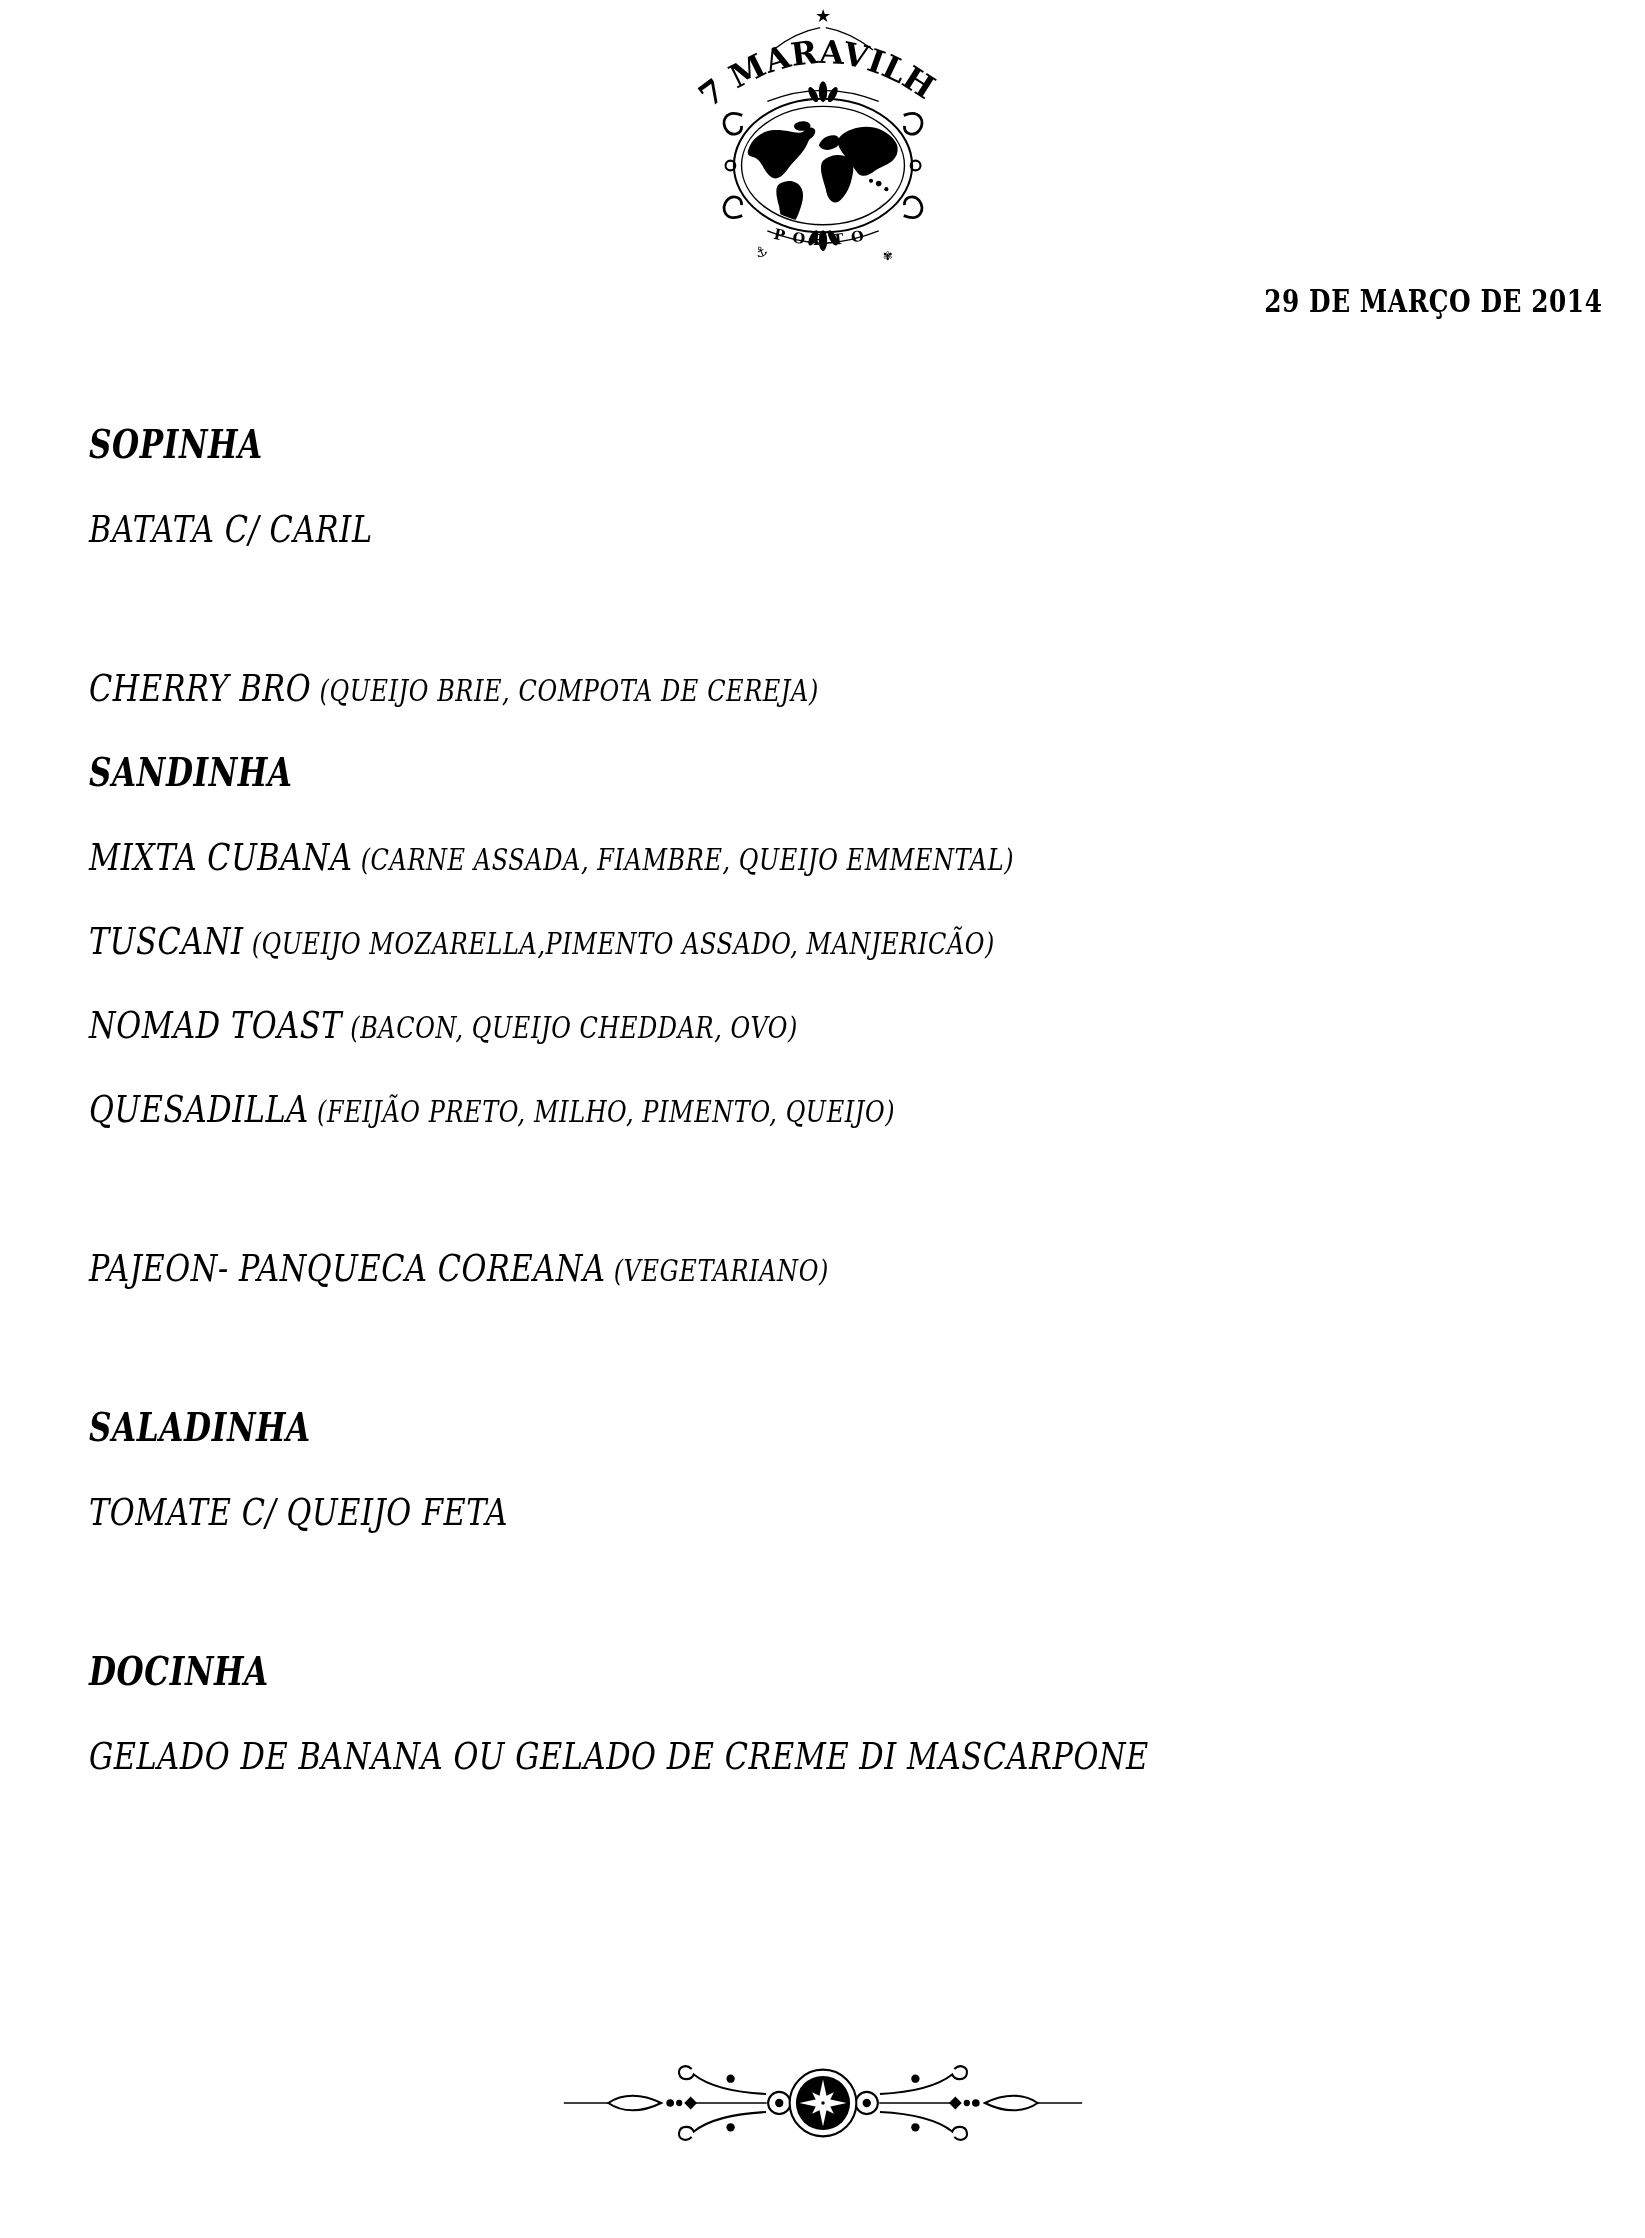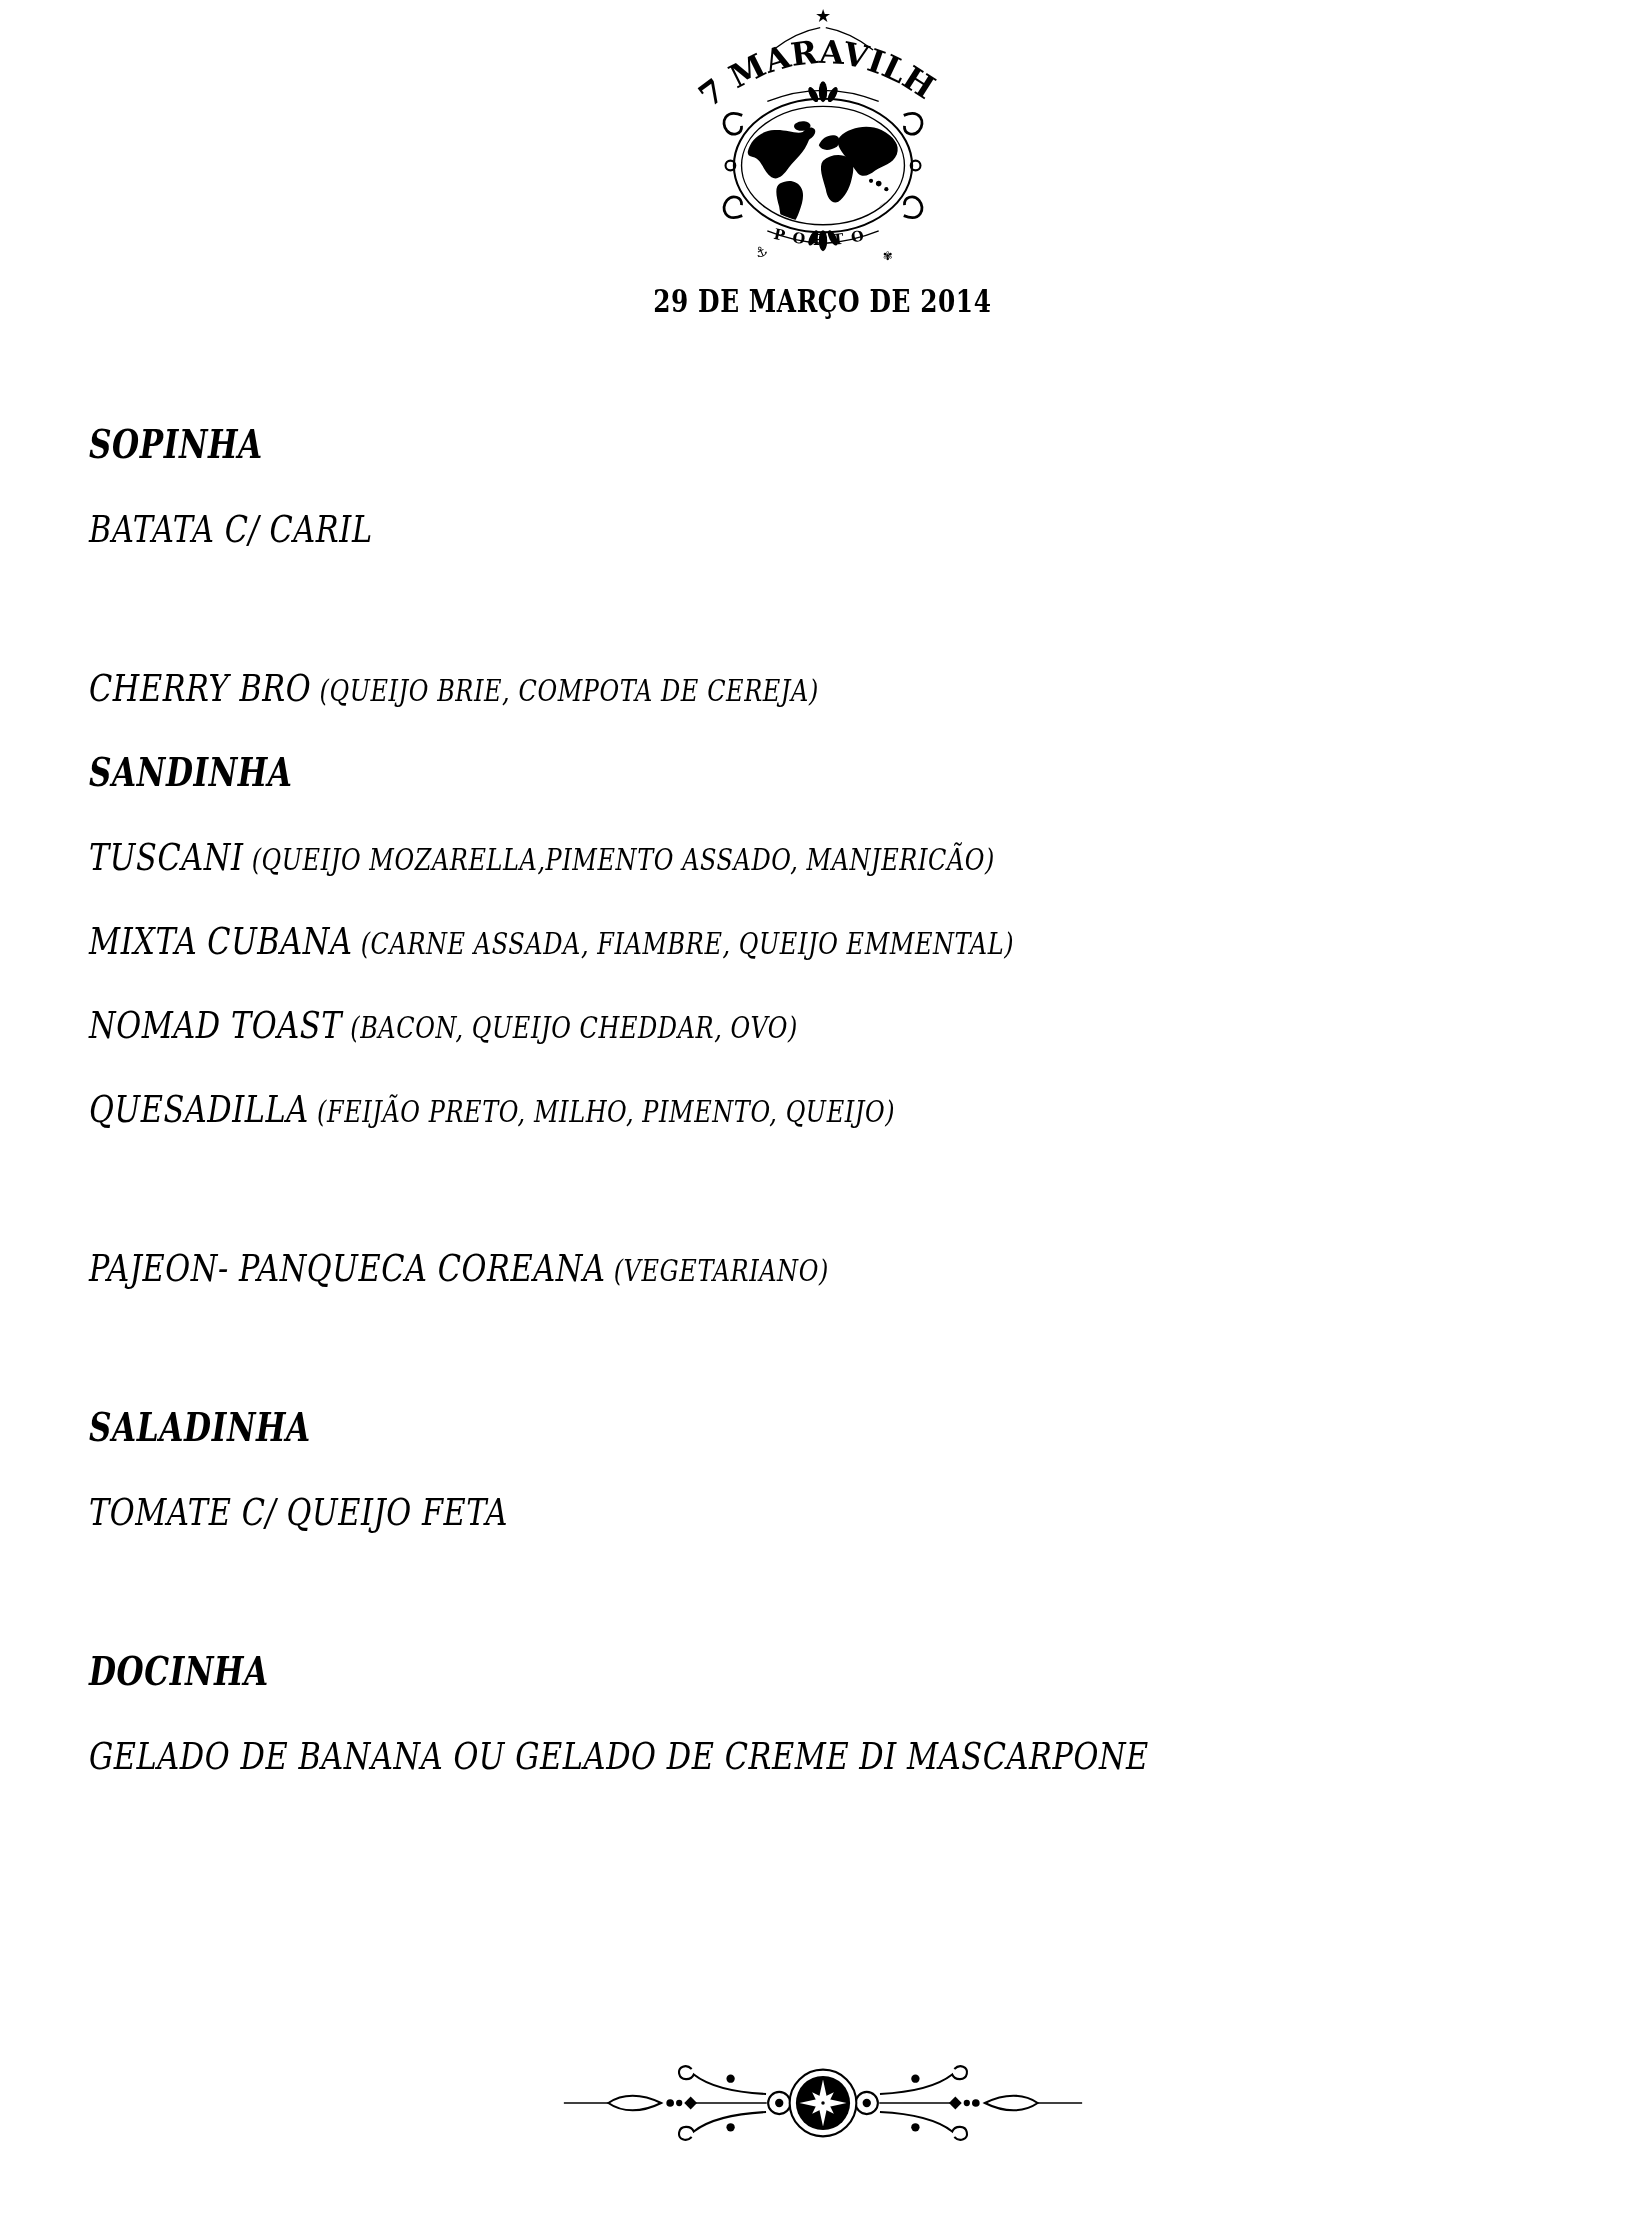--- a/index.html
+++ b/index.html
@@ -13,21 +13,21 @@
   .page { position: absolute; inset: 0; }
 
   
   .logo-wrap {
     position: absolute; top: 4.2px; left: 50%;
     transform: translateX(-50%);
     width: 265px; height: 275px;
   }
   .date-line {
     position: absolute; top: 283px; left: 0; right: 0;
-    text-align: center;
+    text-align: right;
     font-size: 31px; font-weight: bold;
     letter-spacing: 0.7px;
   }
   .date-line .cond-c { display: inline-block; transform: scaleX(0.8); transform-origin: center; white-space: nowrap; }
 
   
   .menu { position: absolute; left: 89px; top: 407px; }
   .menu-section { margin-top: 75px; font-style: italic; }
   .menu-section:first-child { margin-top: 0; }
   .line { line-height: 74px; white-space: nowrap; }
@@ -124,22 +124,22 @@
   </div>
 
   <main class="menu">
       <section class="menu-section">
         <div class="line"><span class="cond"><span class="h-text">SOPINHA</span></span></div>
         <div class="line"><span class="cond"><span class="i-name">BATATA C/ CARIL</span></span></div>
       </section>
       <section class="menu-section">
         <div class="line"><span class="cond"><span class="i-name">CHERRY BRO</span><span class="i-detail"> (QUEIJO BRIE, COMPOTA DE CEREJA)</span></span></div>
         <div class="line"><span class="cond"><span class="h-text">SANDINHA</span></span></div>
+        <div class="line"><span class="cond"><span class="i-name">MIXTA CUBANA</span><span class="i-detail"> (CARNE ASSADA, FIAMBRE, QUEIJO EMMENTAL)</span></span></div>
         <div class="line"><span class="cond"><span class="i-name">TUSCANI</span><span class="i-detail"> (QUEIJO MOZARELLA,PIMENTO ASSADO, MANJERICÃO)</span></span></div>
-        <div class="line"><span class="cond"><span class="i-name">MIXTA CUBANA</span><span class="i-detail"> (CARNE ASSADA, FIAMBRE, QUEIJO EMMENTAL)</span></span></div>
         <div class="line"><span class="cond"><span class="i-name">NOMAD TOAST</span><span class="i-detail"> (BACON, QUEIJO CHEDDAR, OVO)</span></span></div>
         <div class="line"><span class="cond"><span class="i-name">QUESADILLA</span><span class="i-detail"> (FEIJÃO PRETO, MILHO, PIMENTO, QUEIJO)</span></span></div>
       </section>
       <section class="menu-section">
         <div class="line"><span class="cond"><span class="i-name">PAJEON- PANQUECA COREANA</span><span class="i-detail"> (VEGETARIANO)</span></span></div>
       </section>
       <section class="menu-section">
         <div class="line"><span class="cond"><span class="h-text">SALADINHA</span></span></div>
         <div class="line"><span class="cond"><span class="i-name">TOMATE C/ QUEIJO FETA</span></span></div>
       </section>

